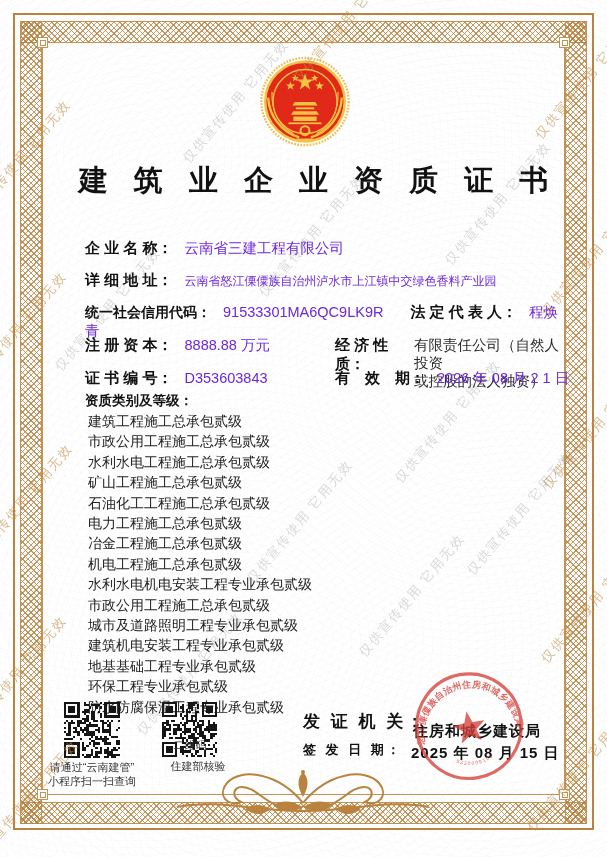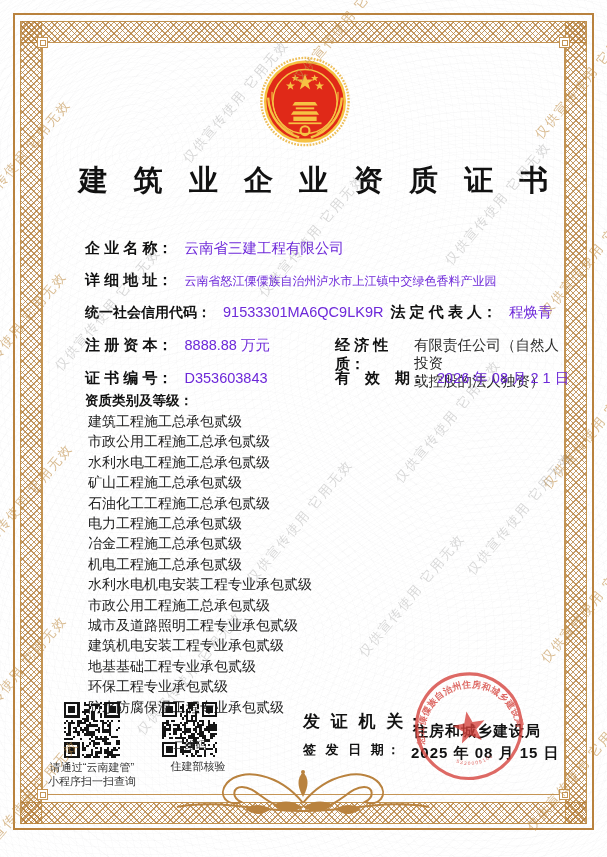--- a/index.html
+++ b/index.html
@@ -49,21 +49,21 @@
   .wm:nth-of-type(20){color:rgba(110,110,110,.26);}
   
   .emblem{position:absolute;left:256px;top:55px;width:98px;height:97px;z-index:3;}
   .title{position:absolute;top:161px;left:0;right:0;text-align:center;z-index:3;
          font-size:29px;font-weight:700;letter-spacing:9px;text-indent:9px;color:#111;margin-left:20px;}
   .row{position:absolute;left:85px;right:36px;z-index:3;font-size:14.5px;}
   .lb{font-weight:700;color:#111;font-size:15px;}
   .val{color:#6d28d9;margin-left:12px;}
   .r1{top:239px;} .r2{top:271px;} .r3{top:303px;} .r4{top:336px;} .r5{top:369px;}
   .r2 .val{font-size:12px;}
-  .r3 .lb2{margin-left:7px;}
+  .r3 .lb2{margin-left:27px;}
   .rcol{position:absolute;left:250px;top:0;display:flex;}
   .econ-val{line-height:18px;font-size:14.5px;color:#2b2b2b;}
   .q-head{position:absolute;left:85px;top:392px;font-weight:700;font-size:13.5px;color:#111;z-index:3;}
   .q-list{position:absolute;left:88px;top:411px;z-index:3;font-size:14px;line-height:20.4px;color:#222;}
   
   .qr{position:absolute;width:56px;height:56px;z-index:3;}
   .qr svg{width:100%;height:100%;fill:#151515;}
   .qr-left{left:64px;top:702px;} .qr-right{left:162px;top:702px;width:55px;height:55px;}
   .qr-cap{position:absolute;width:110px;text-align:center;font-size:11px;color:#333;z-index:3;line-height:14px;}
   .cap-l1{left:37px;top:760px;} .cap-l2{left:37px;top:774px;}

